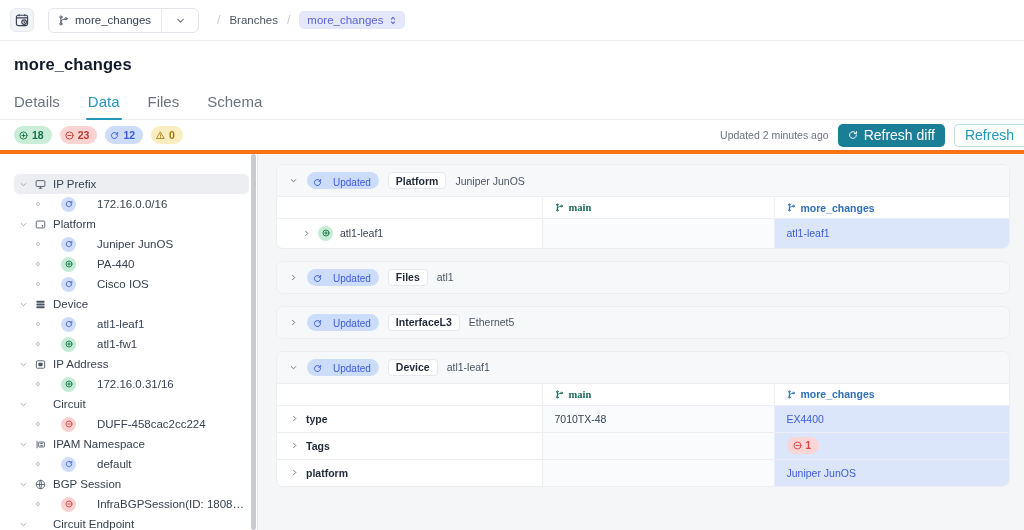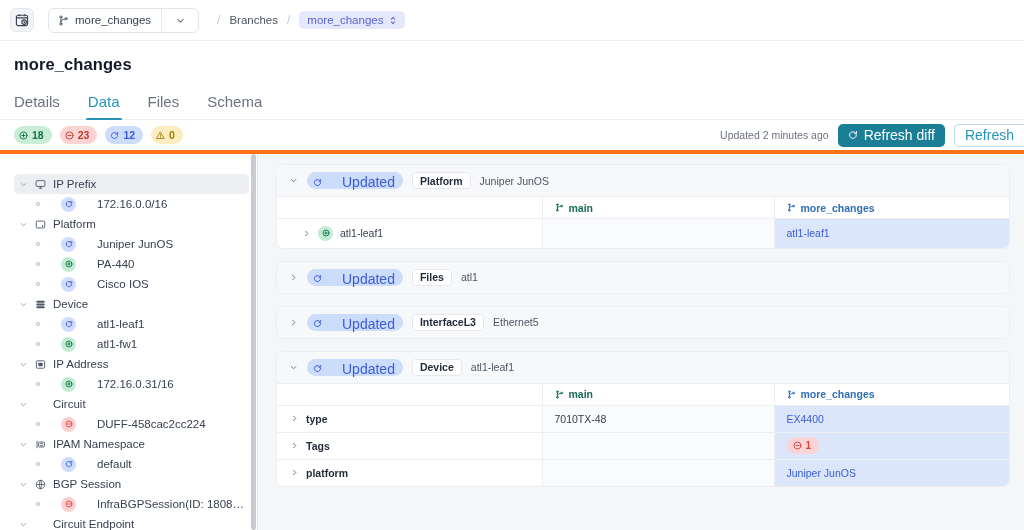--- a/index.html
+++ b/index.html
@@ -165,44 +165,44 @@
     background: #fff; border: 1px solid #eceef1; border-radius: 7px;
     margin-bottom: 12px; overflow: hidden;
   }
   .card-head {
     display: flex; align-items: center; gap: 9px;
     height: 31px; padding: 0 11px;
     background: #f7f8fa;
   }
   .card-head .chev { color: #6b7280; }
   .chip-updated {
-    display: flex; align-items: center; gap: 20px;
+    display: flex; align-items: center; gap: 11px;
     background: #ccdcfb; color: #3c5bd9;
     border-radius: 10px; padding: 5px 8px 2px 6px;
-    font-size: 14px; height: 17px;
+    font-size: 10px; height: 17px;
   }
   .chip-kind {
     background: #fff; border: 1px solid #e7e8ed; border-radius: 4px;
     font-size: 10.5px; font-weight: bold; color: #1f2937;
     padding: 2px 7px; height: 17px; display:flex; align-items:center;
   }
   .chip-name { font-size: 10.5px; color: #4b5563; }
 
   .dtable { width: 100%; border-collapse: collapse; table-layout: fixed; }
   .dtable th, .dtable td {
     font-size: 10.5px; text-align: left; font-weight: normal;
     border-top: 1px solid #eceef1;
     padding: 0 12px; height: 27px; vertical-align: middle;
   }
   .dtable th { background: #fff; height: 22px; }
   .col-field { width: 265px; }
   .col-main  { width: 232px; border-left: 1px solid #eceef1; }
   .col-branch{ border-left: 1px solid #eceef1; }
   .thcell { display: flex; align-items: center; gap: 5px; }
-  .th-main   { color: #1b6b5a; font-weight: bold; }
+  .th-main   { color: #1b6b5a; font-weight: bold; font-family: Liberation Serif, serif; }
   .th-branch { color: #2f6fb5; font-weight: bold; }
 
   .row-field { font-weight: bold; color: #1f2937; display:flex; align-items:center; gap:7px; }
   .row-field .chev { color: #9ca3af; }
   .cell-main-bg { background: #fafbfc; }
   .cell-branch-bg { background: #dbe6fa; }
   .val-link { color: #3c5bd9; }
   .val-plain { color: #374151; }
 
   .mini-pill {

